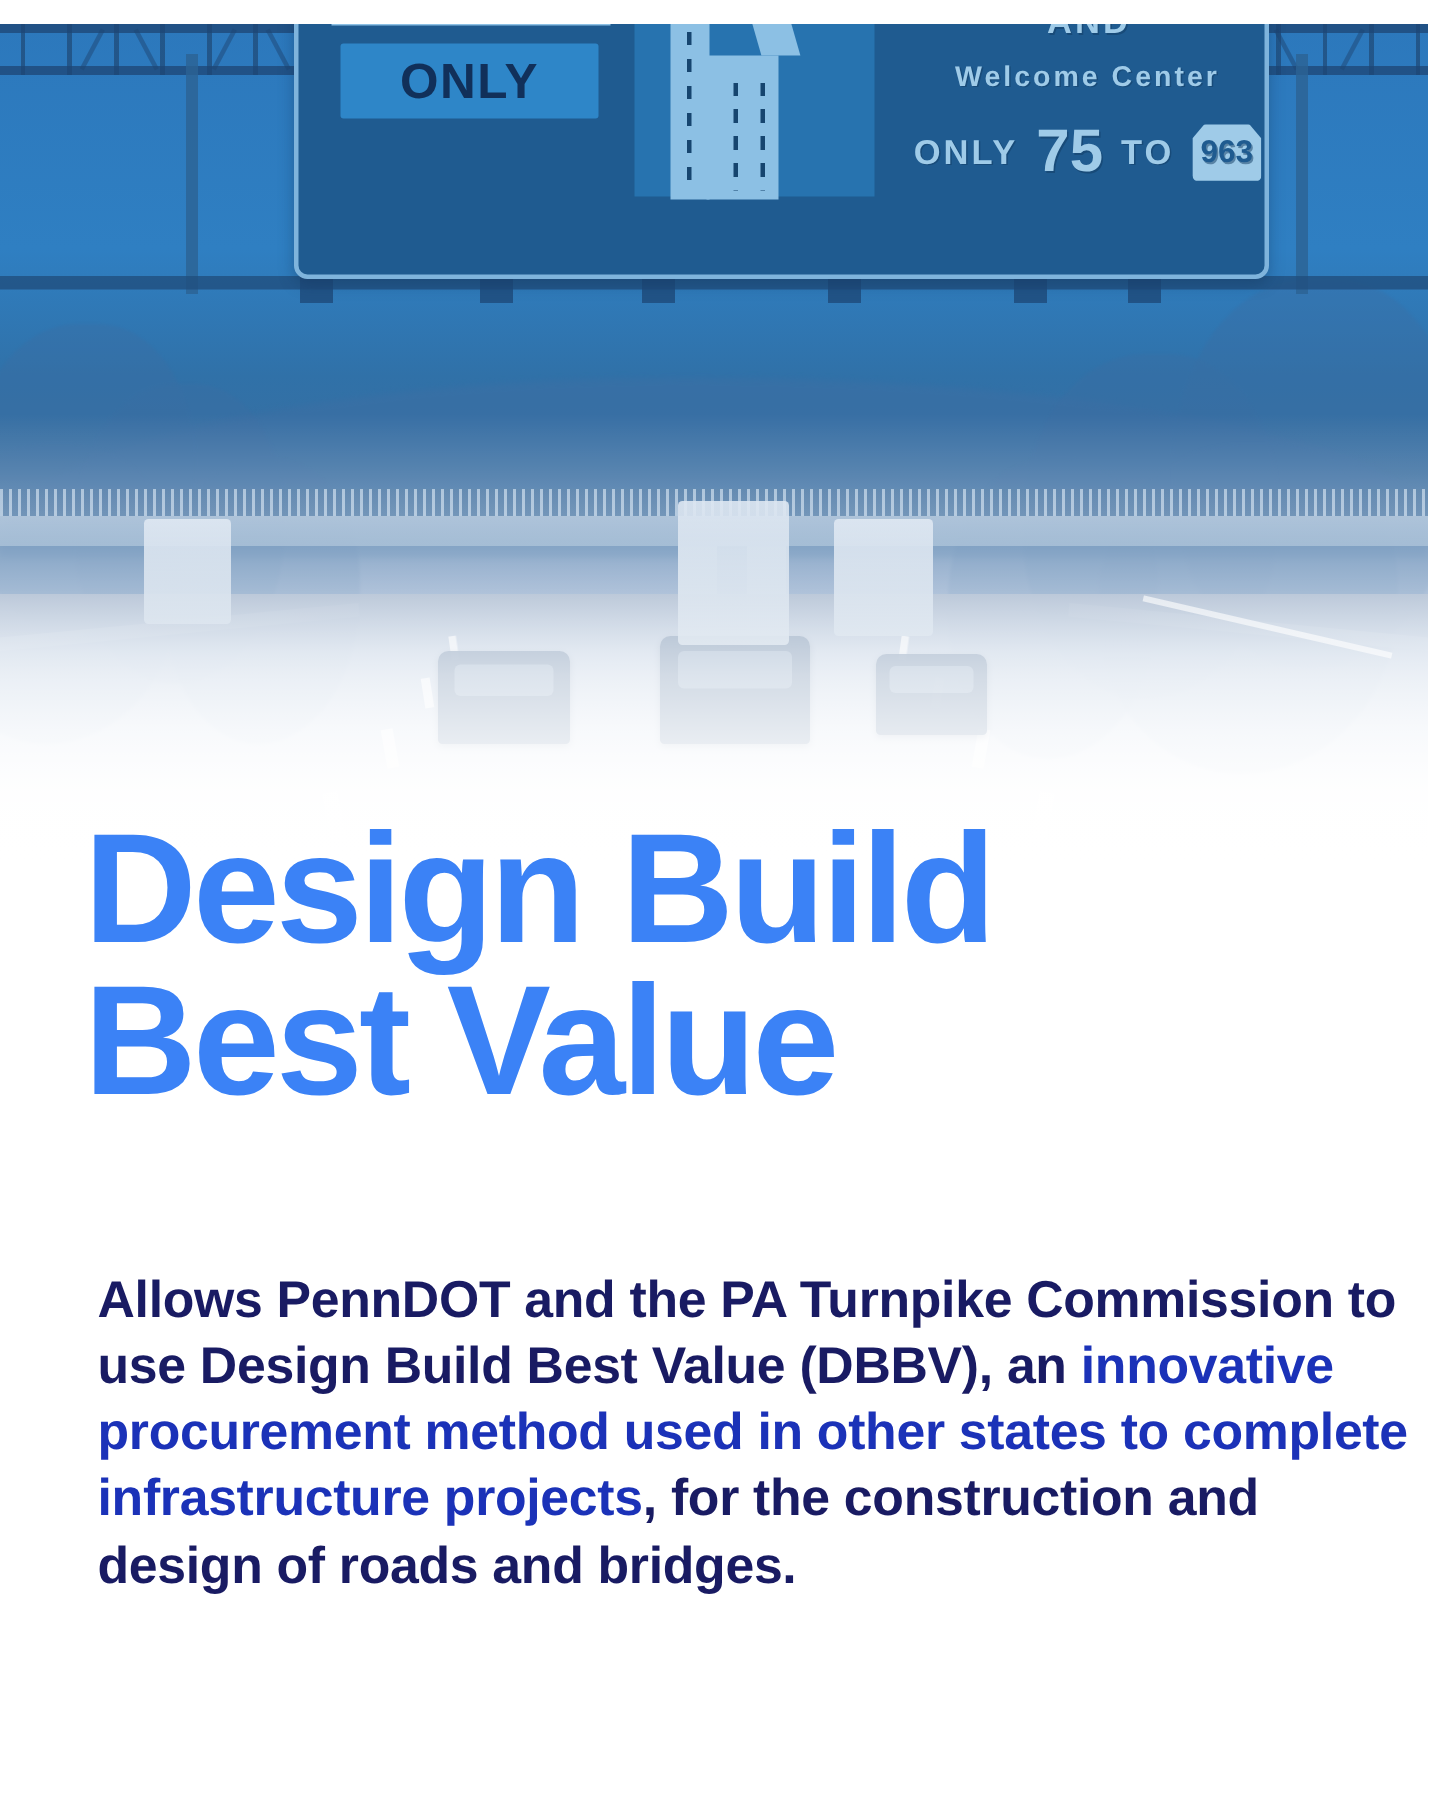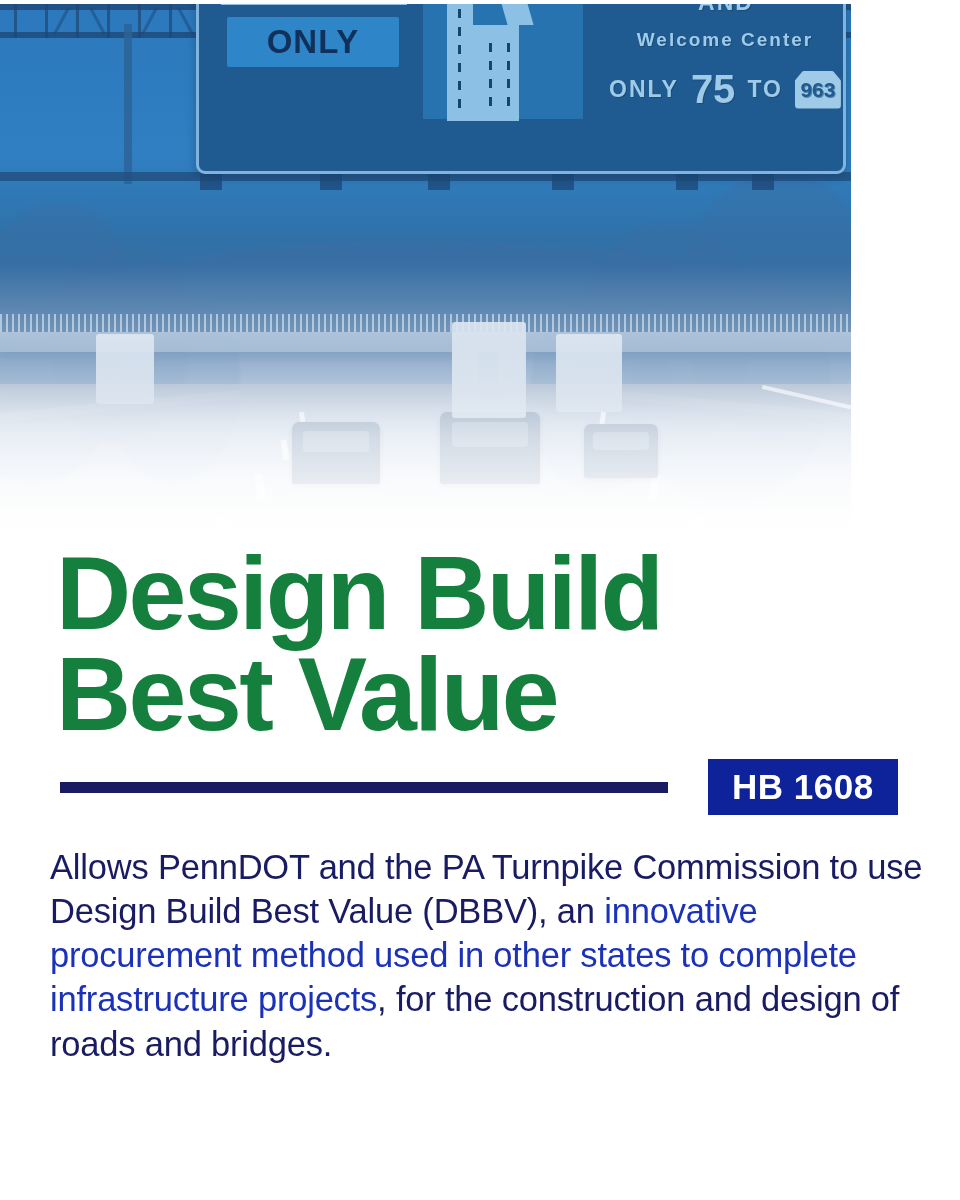--- a/index.html
+++ b/index.html
@@ -13,22 +13,22 @@
 
   .poster {
     position:relative;
     width:960px; height:1200px;
     background:#ffffff;
     overflow:hidden;
   }
 
   
   .photo {
-    position:absolute; left:0; top:4px;
-    width:851px; height:560px;
+    position:absolute; left:0; top:16px;
+    width:952px; height:560px;
     overflow:hidden;
     background:#0f172a;
   }
 
   
   .photo-sky {
     position:absolute; inset:0;
     background:
       linear-gradient(180deg,
         #2C78BC 0px,
@@ -246,21 +246,21 @@
   
   .content { position:absolute; left:0; top:0; width:960px; height:1200px; }
 
   .headline {
     position:absolute; left:56px; top:543px;
     width:860px;
     font-size:104px;
     line-height:.97;
     font-weight:700;
     letter-spacing:-2.5px;
-    color:#15803d;
+    color:#3b82f6;
     white-space:pre-line;
   }
 
   .rule-row {
     position:absolute; left:60px; top:759px;
     width:840px; height:56px;
     display:flex; align-items:center;
   }
   .rule {
     height:11px;
@@ -273,25 +273,25 @@
     padding:0 24px;
     background:#0E2399;
     color:#ffffff;
     font-size:35px;
     font-weight:700;
     letter-spacing:.5px;
     display:flex; align-items:center; justify-content:center;
   }
 
   .body-copy {
-    position:absolute; left:50px; top:845px;
+    position:absolute; left:65px; top:845px;
     width:876px;
     font-size:34.5px;
     line-height:1.28;
-    font-weight:400;
+    font-weight:700;
     letter-spacing:-.2px;
     color:#191B63;
   }
   .hl { color:#1B32B8; }
 </style>
 </head>
 <body>
 
 <div class="poster">
 
@@ -401,20 +401,16 @@
     </div>
 
     <div class="photo-fade"></div>
   </div>
 
   <div class="content">
 
     <h1 class="headline">Design Build
 Best Value</h1>
 
-    <div class="rule-row">
-      <div class="rule"></div>
-      <div class="bill-badge">HB 1608</div>
-    </div>
 
     <p class="body-copy"><span>Allows PennDOT and the PA Turnpike Commission to use Design Build Best Value (DBBV), an </span><span class="hl">innovative procurement method used in other states to complete infrastructure projects</span><span>, for the construction and design of roads and bridges.</span></p>
   </div>
 </div>
 
 </body></html>

